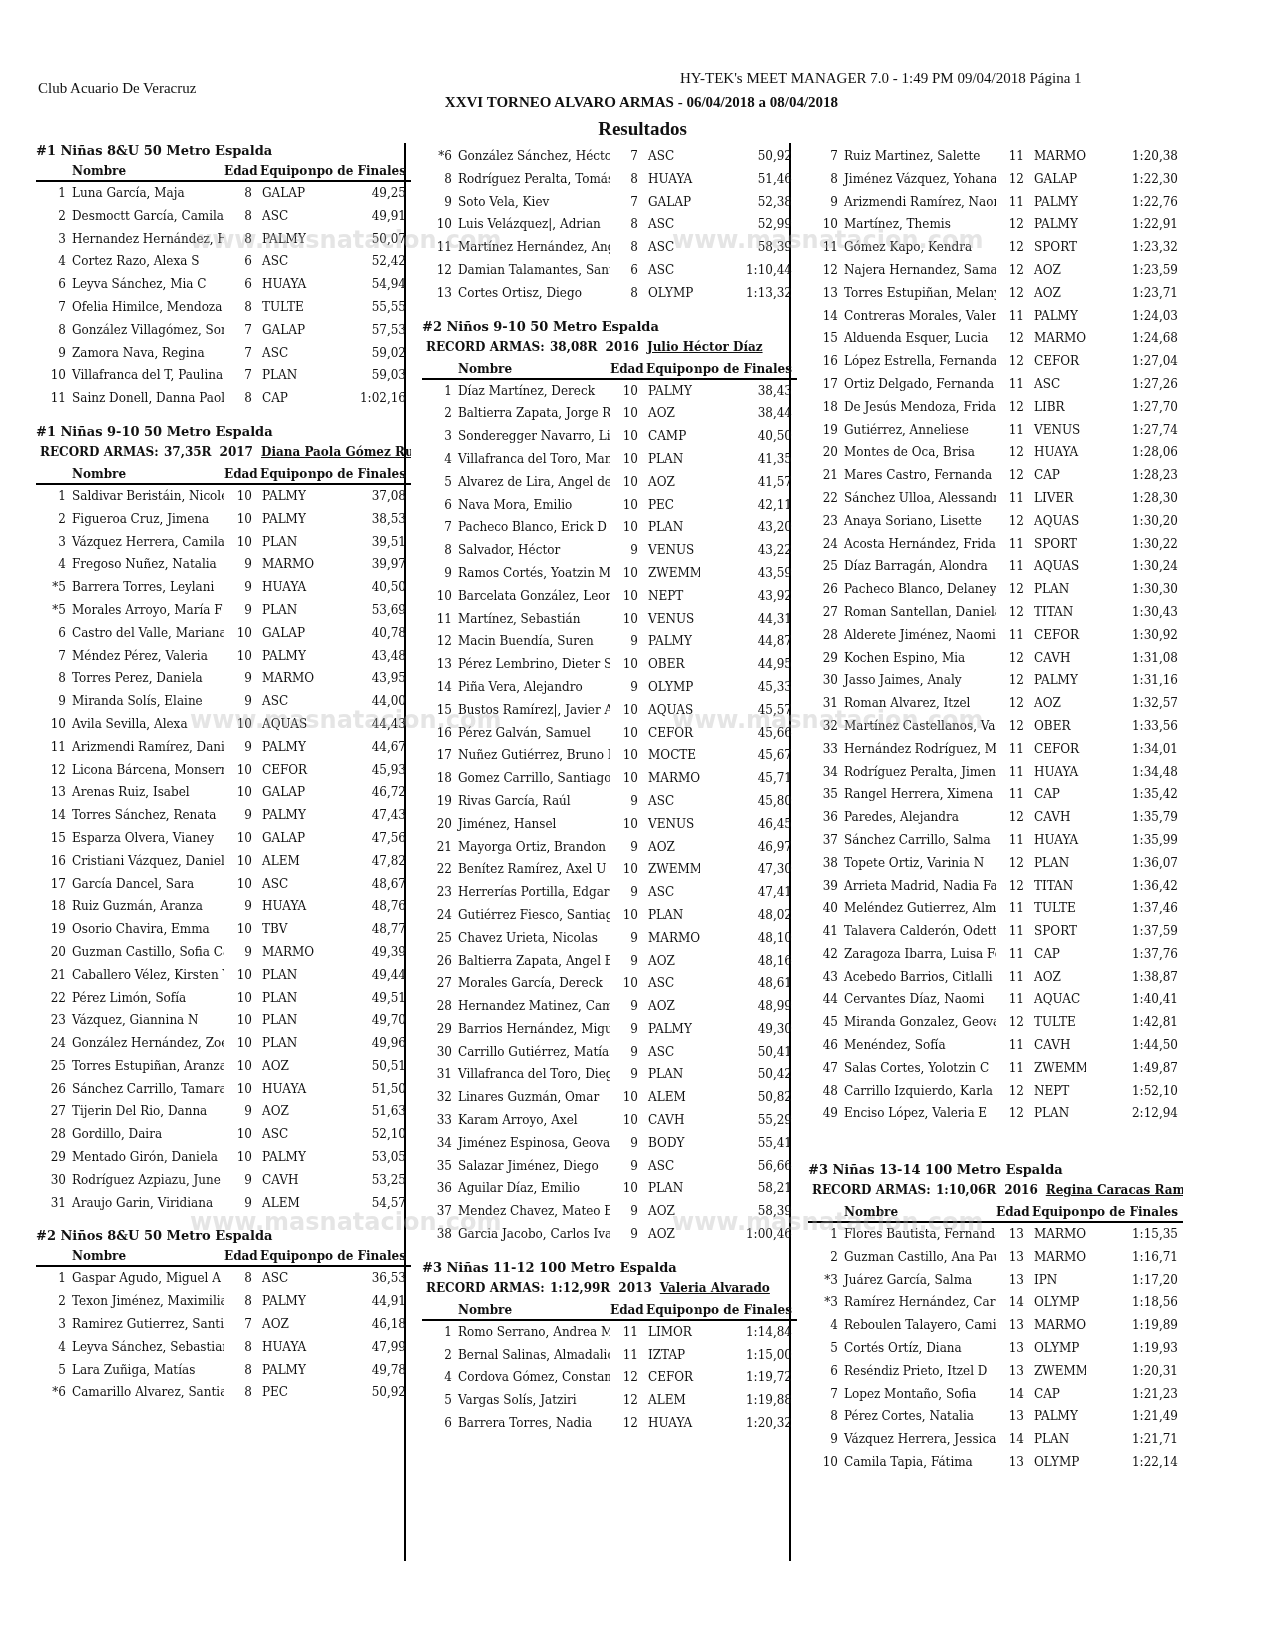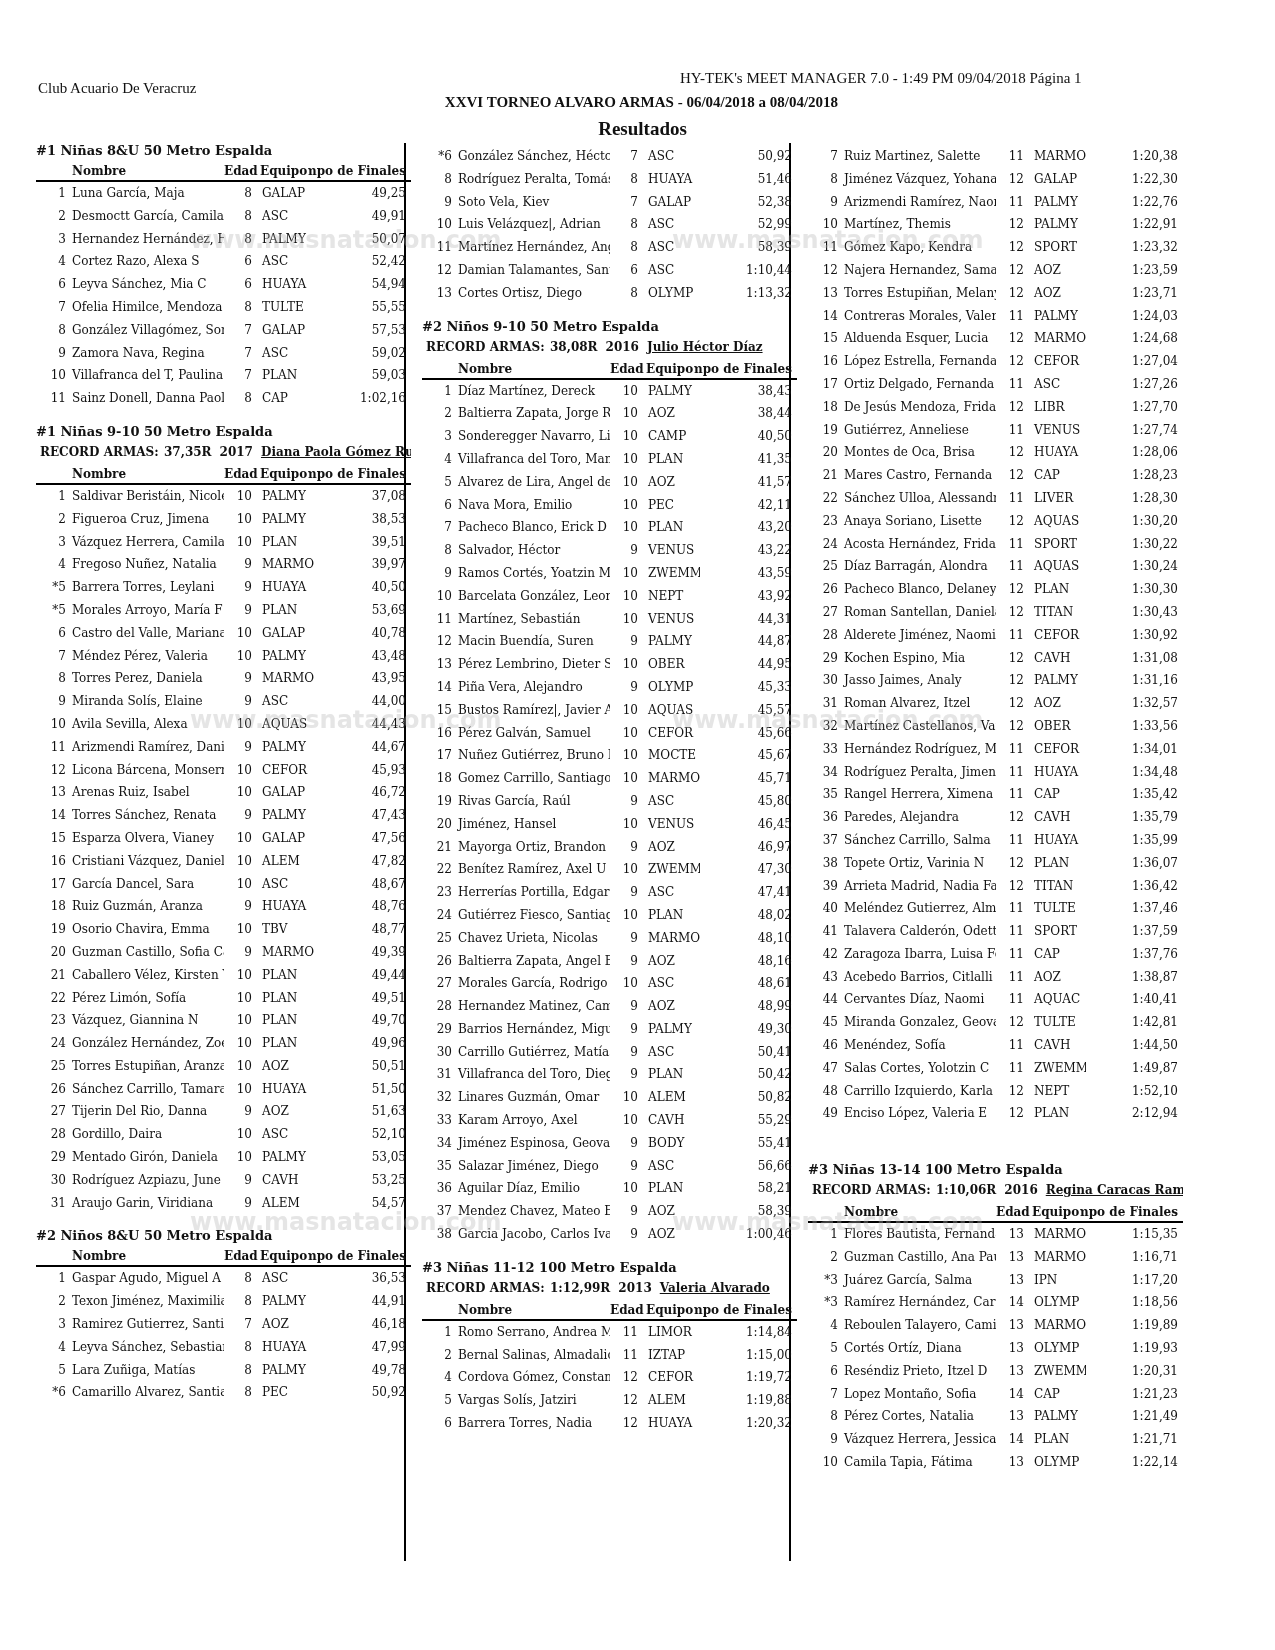--- a/index.html
+++ b/index.html
@@ -658,21 +658,21 @@
       </div>
       <div class="row">
         <span class="c-pl">26</span>
         <span class="c-name">Baltierra Zapata, Angel E</span>
         <span class="c-age">9</span>
         <span class="c-team">AOZ</span>
         <span class="c-time">48,16</span>
       </div>
       <div class="row">
         <span class="c-pl">27</span>
-        <span class="c-name">Morales García, Rodrigo</span>
+        <span class="c-name">Morales García, Dereck</span>
         <span class="c-age">10</span>
         <span class="c-team">ASC</span>
         <span class="c-time">48,61</span>
       </div>
       <div class="row">
         <span class="c-pl">28</span>
         <span class="c-name">Hernandez Matinez, Cam</span>
         <span class="c-age">9</span>
         <span class="c-team">AOZ</span>
         <span class="c-time">48,99</span>

